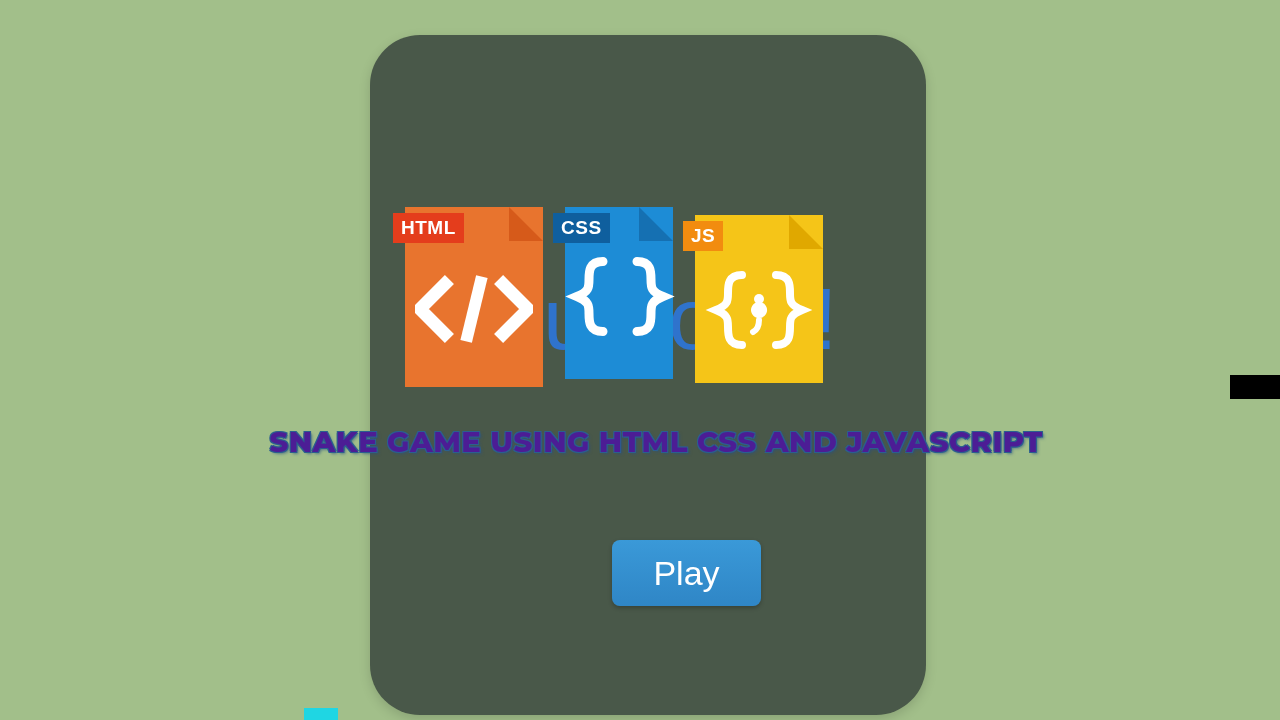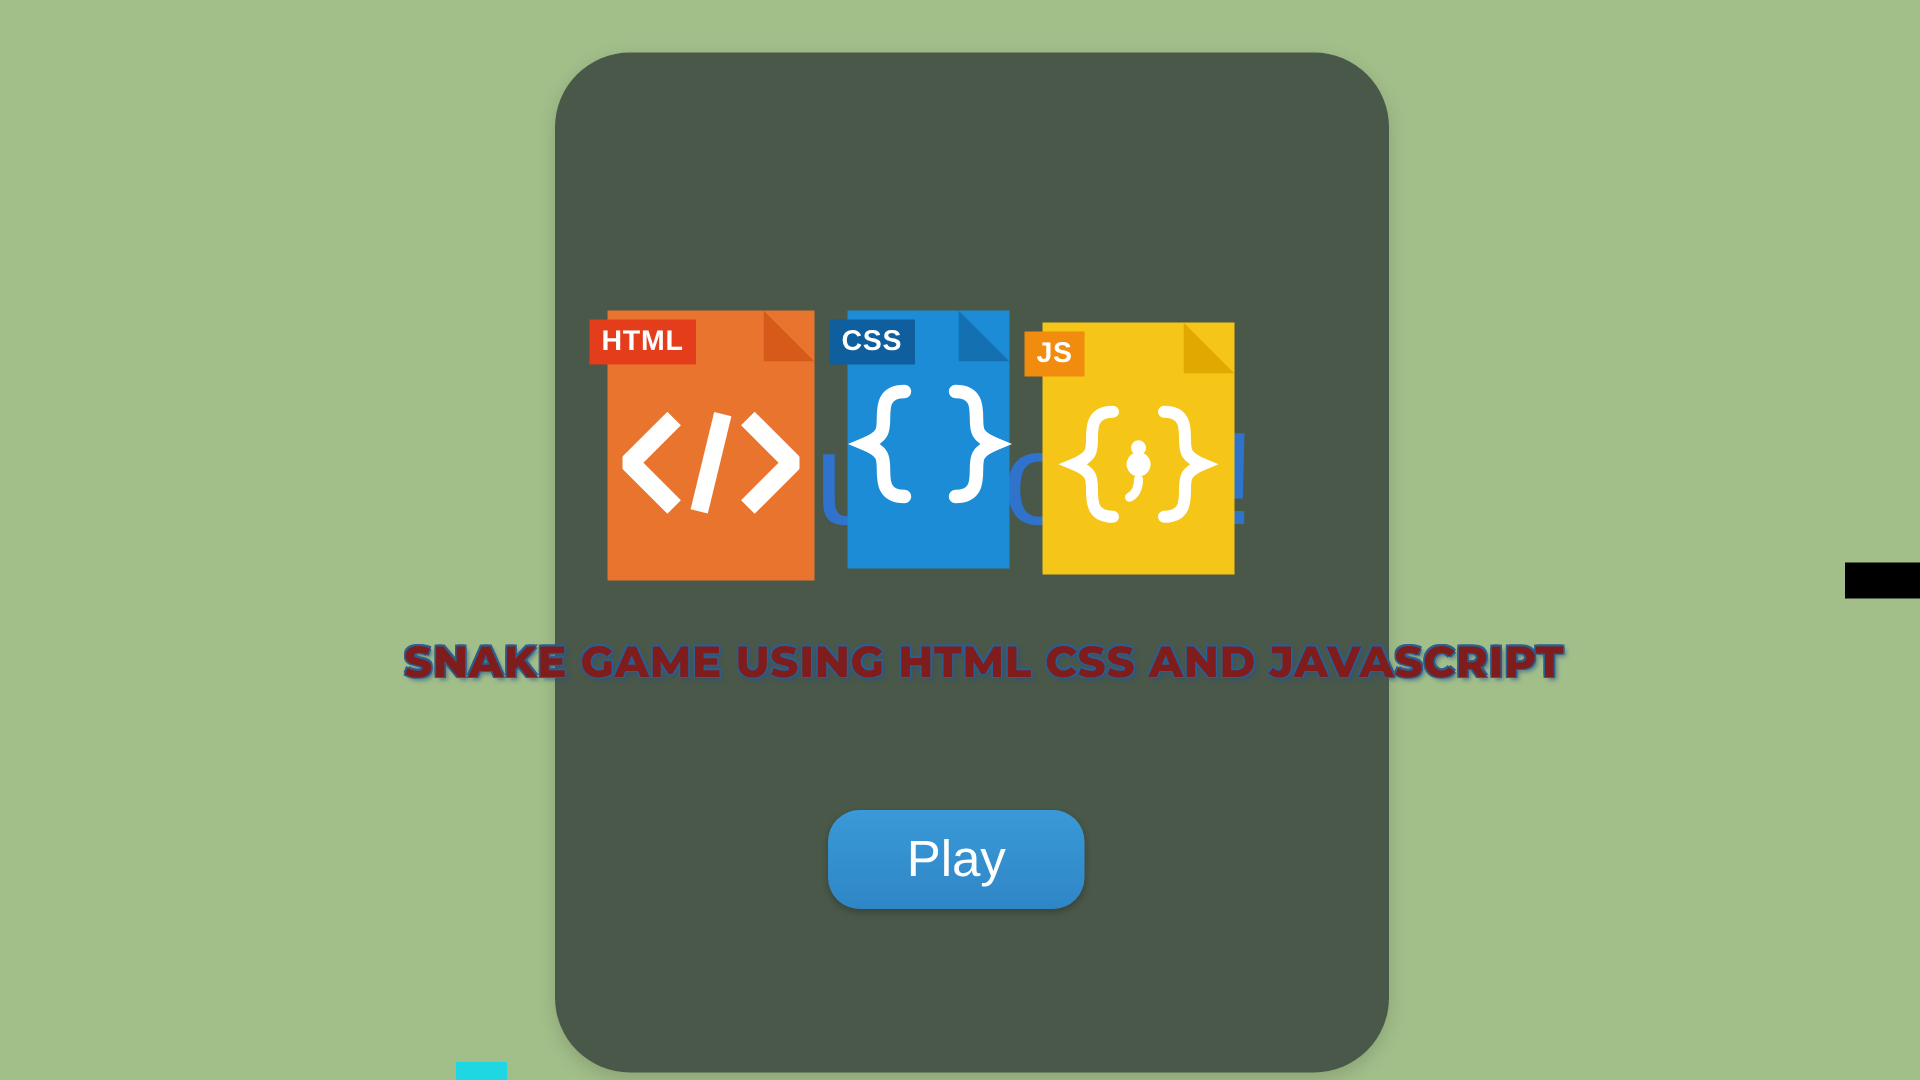--- a/index.html
+++ b/index.html
@@ -110,43 +110,43 @@
     user-select: none;
   }
 
   
   .heading {
     position: absolute;
     top: 424px;
     left: 0; right: 0;
     text-align: center;
     z-index: 6;
-    color: #7f1d1d;
+    color: #4c1d95;
     font-weight: 800;
     font-size: 29px;
     letter-spacing: 0.5px;
     text-shadow:
       1px 1px 0 #2b5f8f,
       -1px 1px 0 #2b5f8f,
       1px -1px 0 #2b5f8f,
       -1px -1px 0 #2b5f8f,
       2px 2px 3px rgba(40,80,130,0.6);
     font-family: "Montserrat", "Segoe UI", Arial, sans-serif;
     margin-left: 32px;
   }
 
   
   .play-btn {
     position: absolute;
     top: 540px;
-    left: 552px;
-    width: 171px;
+    left: 612px;
+    width: 149px;
     height: 66px;
     border: none;
-    border-radius: 21px;
+    border-radius: 8px;
     background: linear-gradient(#3a99d8, #2f86c6);
     color: #fff;
     font-size: 34px;
     font-weight: 400;
     cursor: pointer;
     box-shadow: 0 2px 4px rgba(0,0,0,0.25);
     z-index: 6;
     font-family: "Segoe UI", Arial, sans-serif;
   }
 

